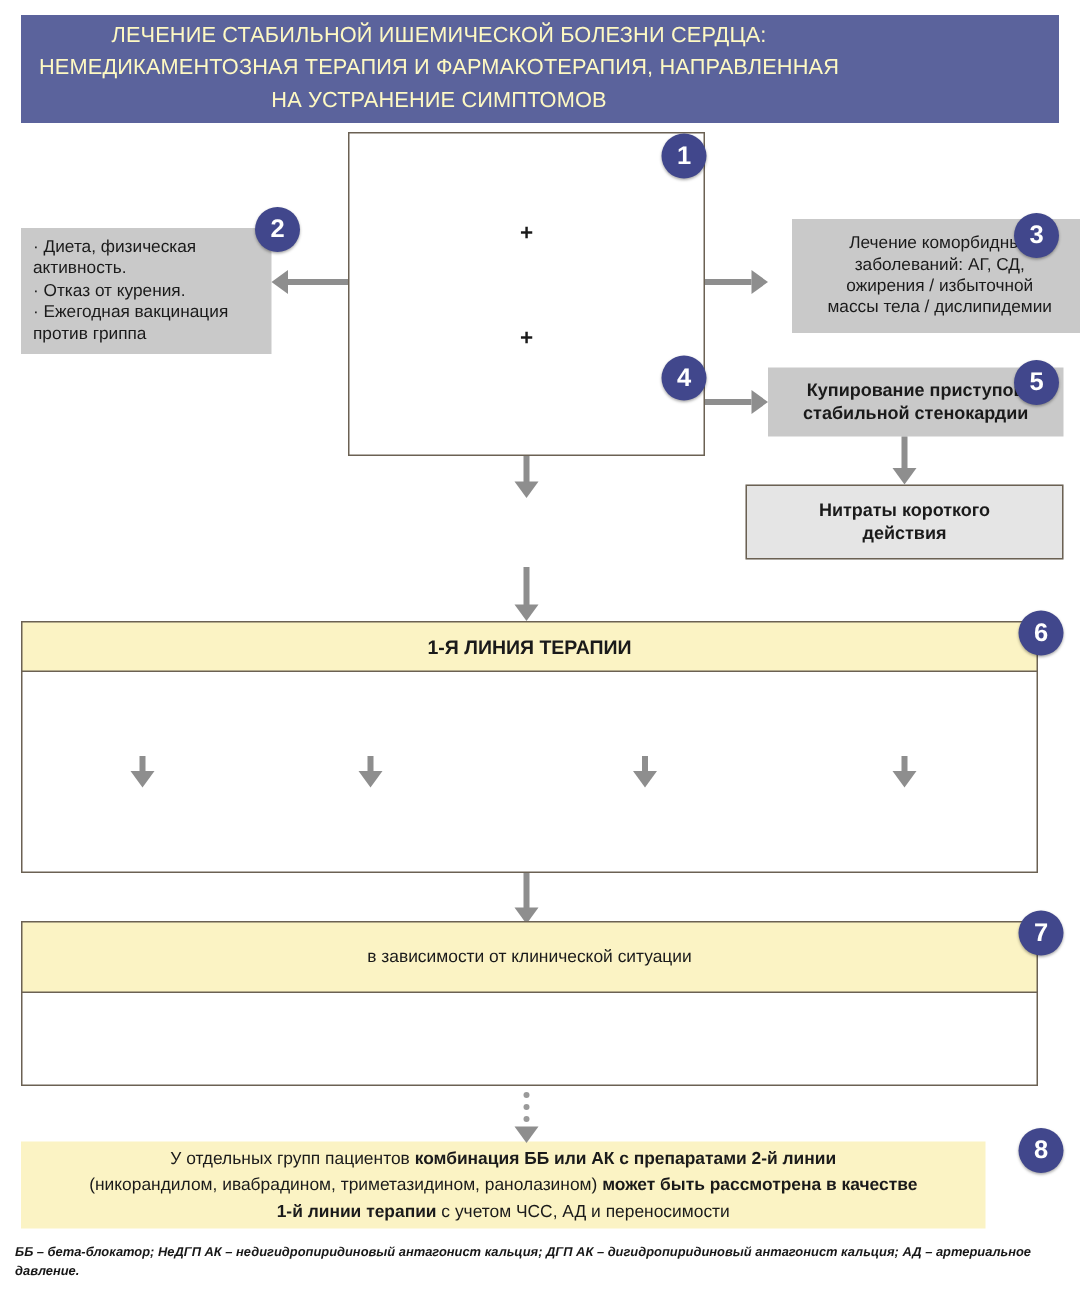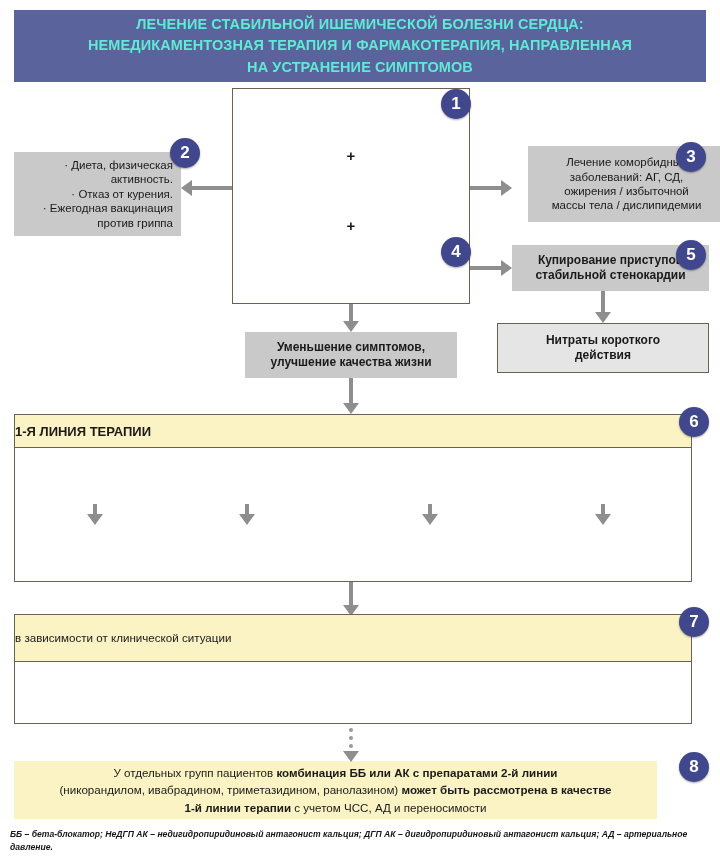--- a/index.html
+++ b/index.html
@@ -20,26 +20,26 @@
     left: 0; top: 0;
     width: 720px;
     height: 866px;
   }
   
   .header {
     position: absolute;
     left: 14px; top: 10px;
     width: 692px; height: 72px;
     background: #5b639c;
-    color: #5eead4;
+    color: #fef9c3;
     display: flex;
     align-items: center;
-    justify-content: center;
+    justify-content: flex-start;
     text-align: center;
-    font-weight: bold;
+    font-weight: normal;
     font-size: 14.5px;
     line-height: 1.45;
     letter-spacing: 0.1px;
     padding: 0 12px;
     box-sizing: border-box;
   }
   
   .box {
     position: absolute;
     box-sizing: border-box;
@@ -146,21 +146,21 @@
     background: #ffffff;
     z-index: 1;
   }
   .section-head {
     position: absolute;
     box-sizing: border-box;
     background: #fbf3c4;
     border: 1.6px solid #6b6153;
     display: flex;
     flex-direction: column;
-    align-items: flex-start;
+    align-items: center;
     justify-content: center;
     text-align: center;
     z-index: 4;
   }
   .footnotes {
     position: absolute;
     left: 10px;
     top: 828px;
     width: 706px;
     font-size: 8.6px;
@@ -206,21 +206,21 @@
   <div class="box yellow bold" style="left:245px; top:246px; width:212px; height:44px; font-size:12.5px;">
     <div>
       <span>Симптоматическая</span><br>
       <span>фармакотерапия</span>
     </div>
   </div>
 
   <div class="badge" style="left:441px; top:89px;">1</div>
   <div class="badge" style="left:441px; top:237px;">4</div>
 
-  <div class="box gray" style="left:14px; top:152px; width:167px; height:84px; font-size:11.5px; justify-content:flex-start; text-align:right; padding:6px 8px;">
+  <div class="box gray" style="left:14px; top:152px; width:167px; height:84px; font-size:11.5px; justify-content:flex-start; text-align:left; padding:6px 8px;">
     <div style="width:100%;">
       <span>· Диета, физическая</span><br>
       <span>активность.</span><br>
       <span>· Отказ от курения.</span><br>
       <span>· Ежегодная вакцинация</span><br>
       <span>против гриппа</span>
     </div>
   </div>
   <div class="badge" style="left:170px; top:138px;">2</div>
 
@@ -246,26 +246,20 @@
       <span>стабильной стенокардии</span>
     </div>
   </div>
   <div class="badge" style="left:676px; top:240px;">5</div>
 
   <div class="hline" style="left:470px; top:266px; width:31px;"></div>
   <div class="arrow-right" style="left:501px; top:260px;"></div>
 
   <div class="vline" style="left:349px; top:304px; height:18px;"></div>
   <div class="arrow-down" style="left:343px; top:321px;"></div>
-  <div class="box gray bold" style="left:245px; top:332px; width:212px; height:46px; font-size:12px;">
-    <div>
-      <span>Уменьшение симптомов,</span><br>
-      <span>улучшение качества жизни</span>
-    </div>
-  </div>
 
   <div class="vline" style="left:601px; top:291px; height:22px;"></div>
   <div class="arrow-down" style="left:595px; top:312px;"></div>
   <div class="box white-outline bold" style="left:497px; top:323px; width:212px; height:50px; font-size:12px;">
     <div>
       <span>Нитраты короткого</span><br>
       <span>действия</span>
     </div>
   </div>
 

